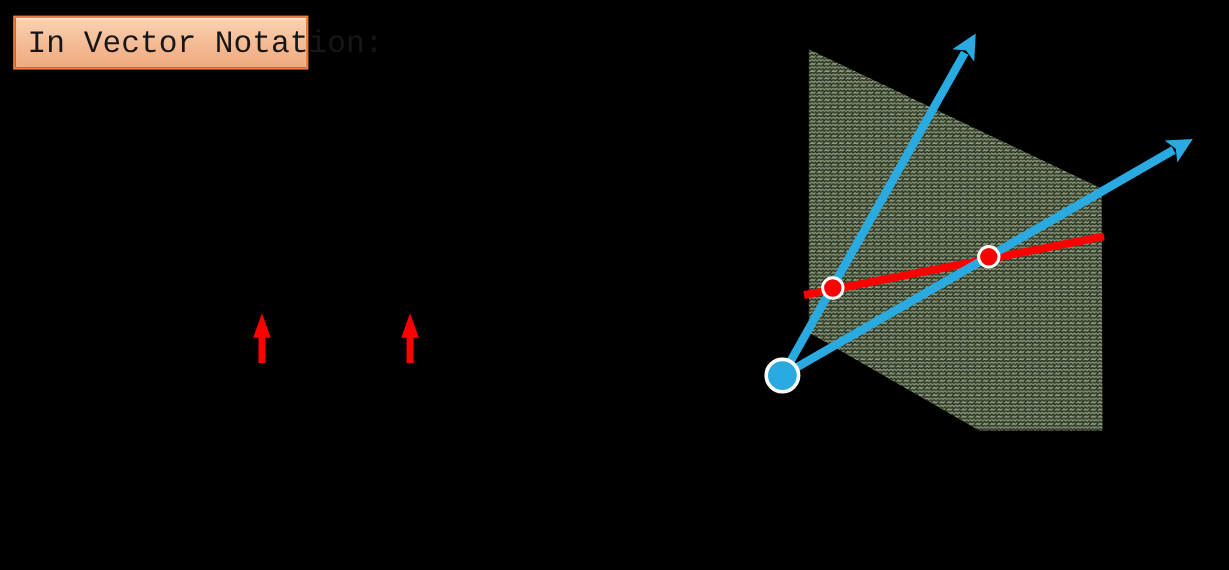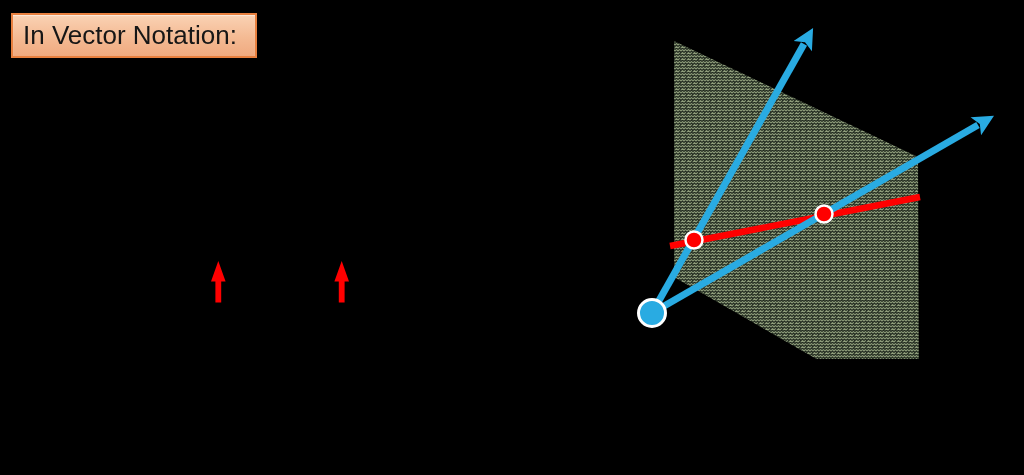--- a/index.html
+++ b/index.html
@@ -6,21 +6,21 @@
     margin: 0;
     padding: 0;
     background: #000;
   }
   .stage {
     position: relative;
     width: 1024px;
     height: 359px;
     background: var(--background, #000);
     overflow: hidden;
-    font-family: Liberation Sans, sans-serif;
+    font-family: Liberation Mono, monospace;
   }
   .callout {
     position: absolute;
     box-sizing: border-box;
     border: 2px solid var(--box-border, #e8803f);
     background: linear-gradient(180deg,
       var(--box-fill-top, #fad2b4) 0%,
       var(--box-fill-mid, #f4ba93) 55%,
       var(--box-fill-bottom, #f0aa80) 100%);
     box-shadow: inset 0 1px 1px rgba(255,255,255,0.55);

